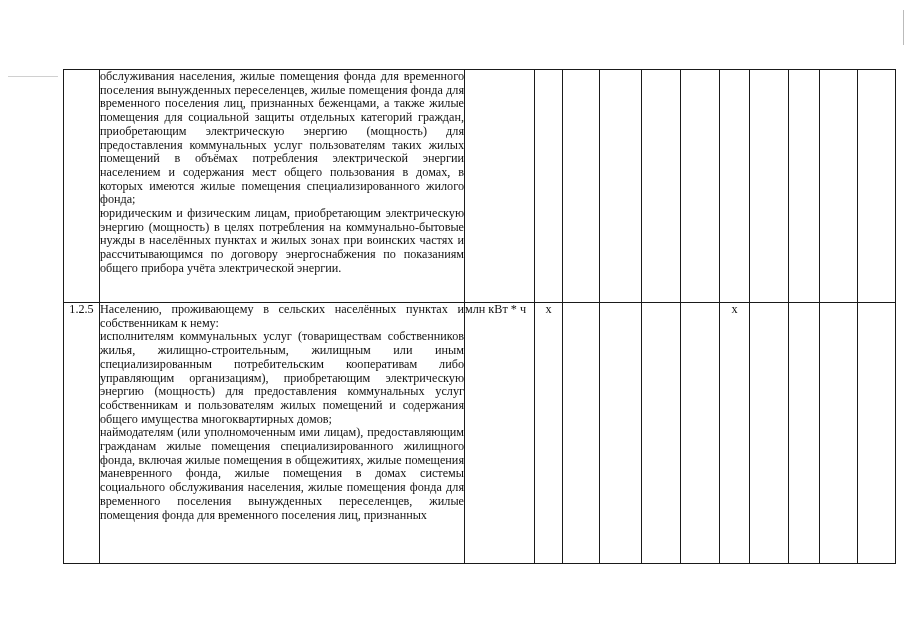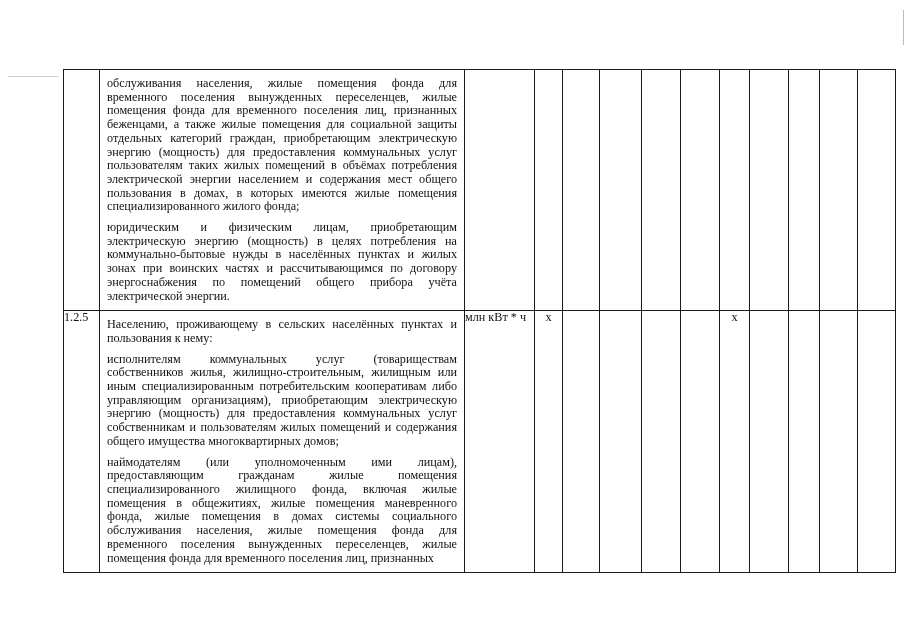--- a/index.html
+++ b/index.html
@@ -8,23 +8,23 @@
     .page { position: absolute; left: 0; top: 0; width: 905px; height: 640px; }
     table.doc {
       position: absolute; left: 63px; top: 69px;
       border-collapse: collapse; table-layout: fixed;
       width: 832px;
     }
     table.doc td {
       border: 1px solid #1a1a1a; vertical-align: top; padding: 0;
       font-size: 12.2px; line-height: 13.7px;
     }
-    td.num { padding-top: 1px; }
+    td.num { text-align: center; padding-top: 1px; }
     td.text { padding: 1px 2px 0 3px; text-align: justify; }
-    td.text p { margin: 7px; text-align: justify; text-align-last: left; }
+    td.text p { margin: 0; text-align: justify; text-align-last: left; }
     td.unit { padding: 1px 1px 0 2px; white-space: nowrap; font-size: 11.8px; font-family: Liberation Serif, serif; }
     td.val { text-align: center; padding-top: 1px; }
     .stray { position: absolute; background: #777; }
   </style>
 </head>
 <body>
 
 <div class="page">
   <table class="doc">
     <colgroup>
@@ -40,38 +40,38 @@
       <col style="width:39px">
       <col style="width:31px">
       <col style="width:38px">
       <col style="width:38px">
     </colgroup>
     <tbody>
         <tr style="height:233px">
       <td class="num"></td>
       <td class="text">
         <p>обслуживания населения, жилые помещения фонда для временного поселения вынужденных переселенцев, жилые помещения фонда для временного поселения лиц, признанных беженцами, а также жилые помещения для социальной защиты отдельных категорий граждан, приобретающим электрическую энергию (мощность) для предоставления коммунальных услуг пользователям таких жилых помещений в объёмах потребления электрической энергии населением и содержания мест общего пользования в домах, в которых имеются жилые помещения специализированного жилого фонда;</p>
-        <p>юридическим и физическим лицам, приобретающим электрическую энергию (мощность) в целях потребления на коммунально-бытовые нужды в населённых пунктах и жилых зонах при воинских частях и рассчитывающимся по договору энергоснабжения по помещений общего прибора учёта электрической энергии.</p>
+        <p>юридическим и физическим лицам, приобретающим электрическую энергию (мощность) в целях потребления на коммунально-бытовые нужды в населённых пунктах и жилых зонах при воинских частях и рассчитывающимся по договору энергоснабжения по показаниям общего прибора учёта электрической энергии.</p>
       </td>
       <td class="unit"></td>
       <td class="val"></td>
       <td class="val"></td>
       <td class="val"></td>
       <td class="val"></td>
       <td class="val"></td>
       <td class="val"></td>
       <td class="val"></td>
       <td class="val"></td>
       <td class="val"></td>
       <td class="val"></td>
     </tr>
     <tr style="height:261px">
       <td class="num">1.2.5</td>
       <td class="text">
-        <p>Населению, проживающему в сельских населённых пунктах и пользования к нему:</p>
+        <p>Населению, проживающему в сельских населённых пунктах и собственникам к нему:</p>
         <p>исполнителям коммунальных услуг (товариществам собственников жилья, жилищно-строительным, жилищным или иным специализированным потребительским кооперативам либо управляющим организациям), приобретающим электрическую энергию (мощность) для предоставления коммунальных услуг собственникам и пользователям жилых помещений и содержания общего имущества многоквартирных домов;</p>
         <p>наймодателям (или уполномоченным ими лицам), предоставляющим гражданам жилые помещения специализированного жилищного фонда, включая жилые помещения в общежитиях, жилые помещения маневренного фонда, жилые помещения в домах системы социального обслуживания населения, жилые помещения фонда для временного поселения вынужденных переселенцев, жилые помещения фонда для временного поселения лиц, признанных</p>
       </td>
       <td class="unit">млн кВт * ч</td>
       <td class="val">x</td>
       <td class="val"></td>
       <td class="val"></td>
       <td class="val"></td>
       <td class="val"></td>
       <td class="val">x</td>

